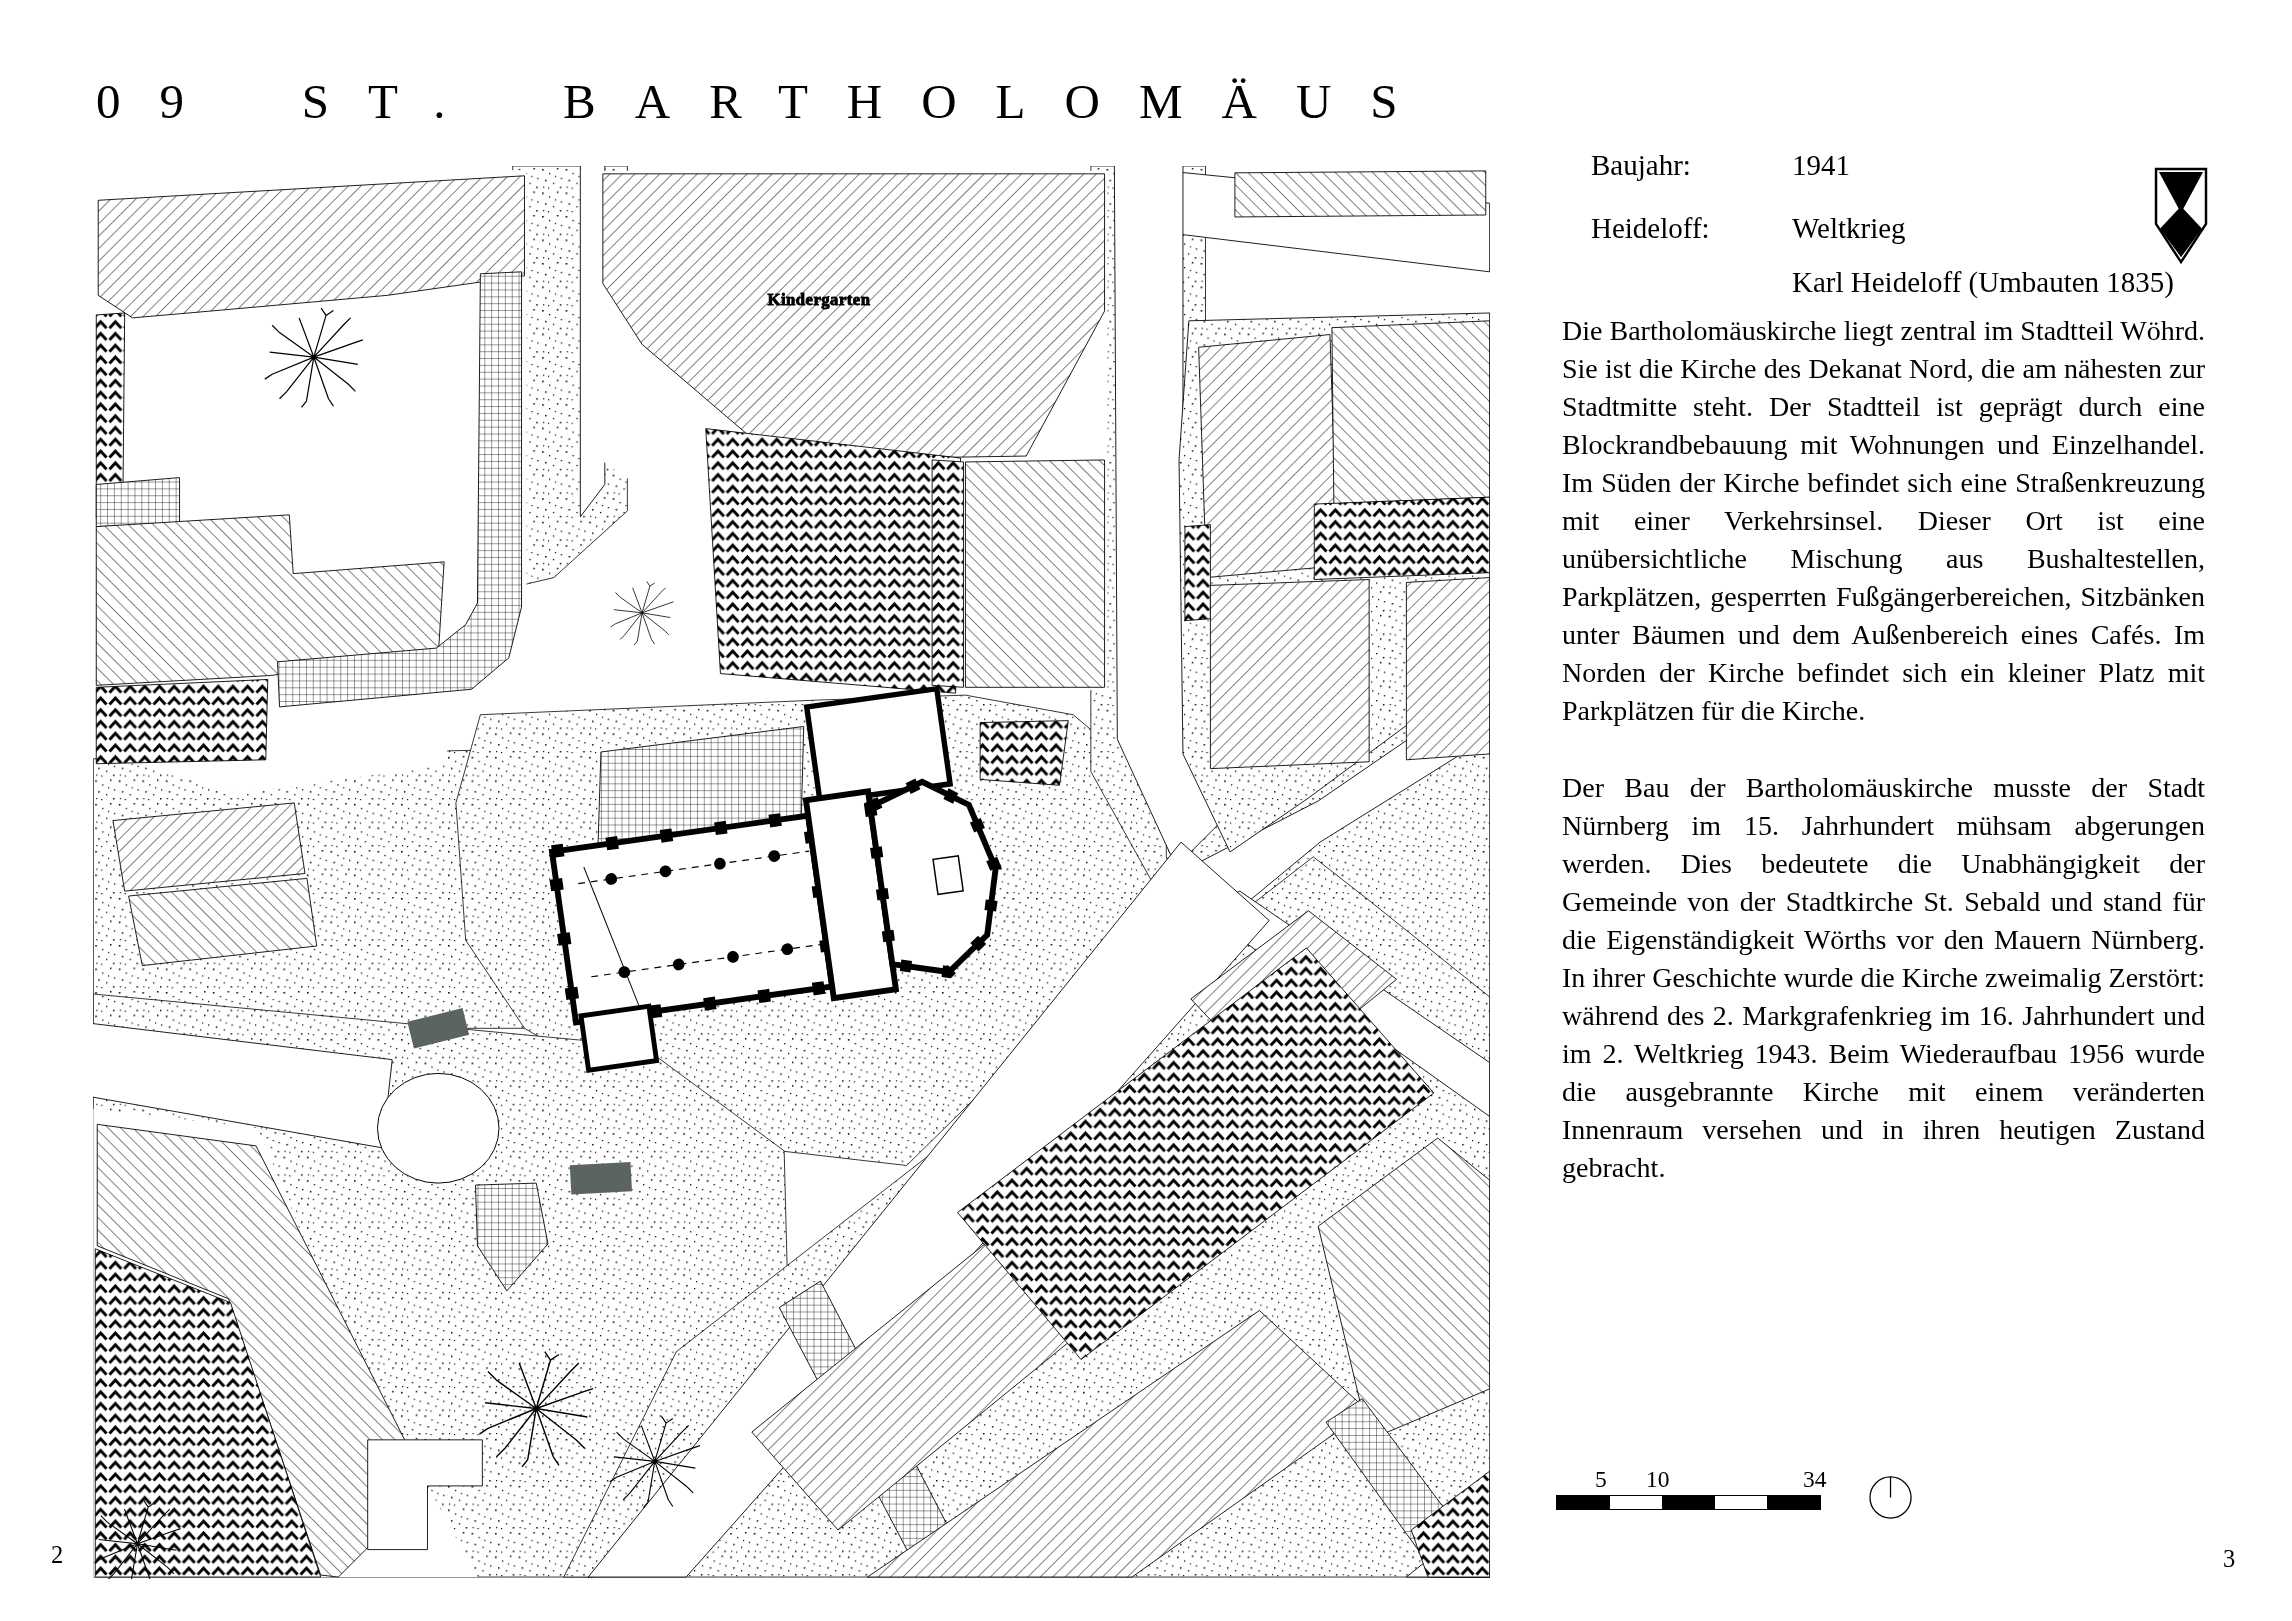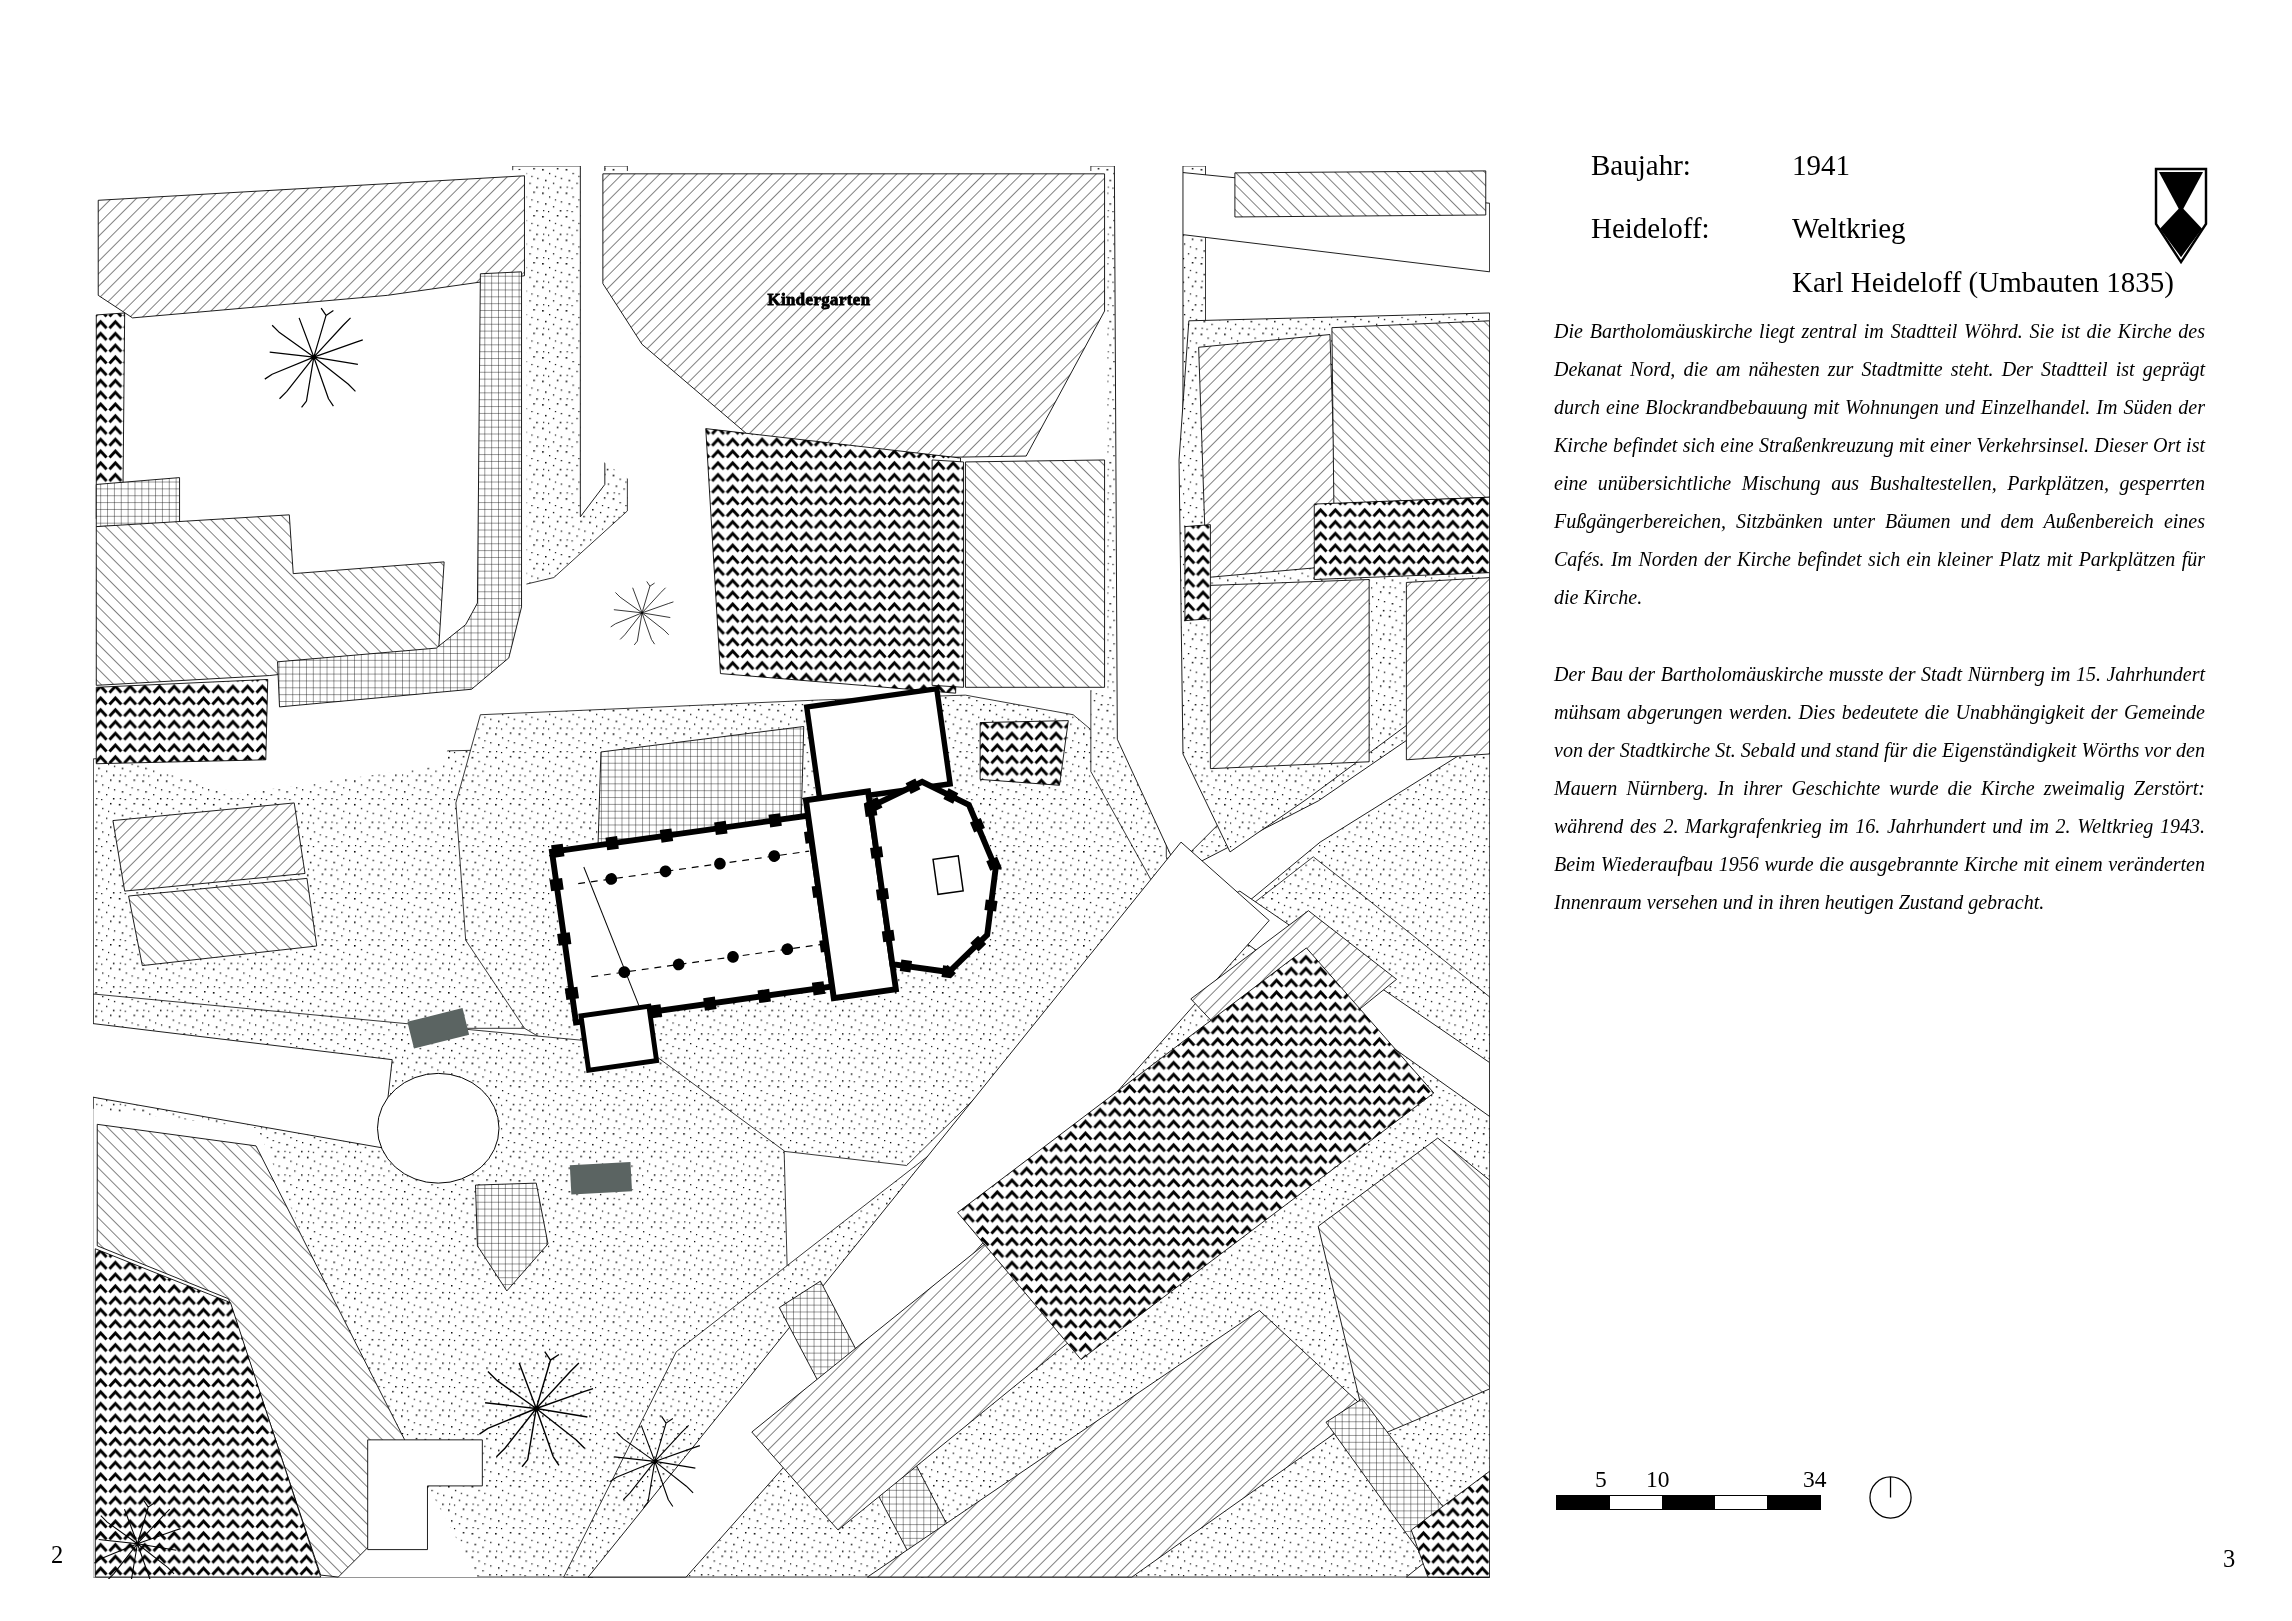--- a/index.html
+++ b/index.html
@@ -4,38 +4,39 @@
 <style>
   html,body{margin:0;padding:0;background:#888;}
   .page{position:relative;width:2293px;height:1621px;background:#fff;overflow:hidden;
         font-family:"Liberation Serif",serif;color:#000;}
   .doc-title{position:absolute;left:96px;top:73px;font-size:49px;font-weight:400;
         letter-spacing:39px;word-spacing:27.4px;white-space:nowrap;}
   .map-wrap{position:absolute;left:93px;top:166px;width:1397px;height:1413px;}
   .info-row{position:absolute;left:1554px;font-size:29px;line-height:37px;white-space:nowrap;}
   .info-label{display:inline-block;width:201px;margin-left:37px;}
   .bodytext{position:absolute;left:1554px;top:312px;width:651px;}
-  .bodytext p{font-size:20px;line-height:38px;text-align:justify;margin:0 0 39px 0;font-style:italic;}
+  .bodytext p{font-size:28px;line-height:38px;text-align:justify;margin:0 0 39px 8px;}
   .shield{position:absolute;left:2154px;top:167px;width:55px;height:98px;}
   .scalebar{position:absolute;left:1554px;top:1466px;width:392px;height:63px;}
   .scalebar .lbl{position:absolute;top:0;font-size:23.5px;}
   .lbl5{left:41px}.lbl10{left:92px}.lbl25{left:249px}
   .bar{position:absolute;left:2px;top:29px;width:263px;height:12.7px;border:1px solid #000;display:flex;}
   .bar div{height:100%;}
   .seg-b{background:#000;flex:1}.seg-w{background:#fff;flex:1}
   .north{position:absolute;left:314px;top:7.8px;}
   .pagenum{position:absolute;font-size:24.5px;}
   .pn-left{left:51px;top:1541px}.pn-right{left:2223px;top:1545px}
   svg text{font-family:"Liberation Serif",serif;}
 </style>
 </head>
 <body>
 
 <div class="page">
 
+  <div class="doc-title">09 ST. BARTHOLOMÄUS</div>
 
   <div class="map-wrap">
   <svg width="1397" height="1413" viewBox="0 0 1425 1442">
     <defs>
       <pattern id="hatchA" width="9" height="9" patternUnits="userSpaceOnUse" patternTransform="rotate(45)">
         <rect width="9" height="9" fill="#fff"></rect>
             <line x1="0" y1="0" x2="0" y2="9" stroke="#000" stroke-width="1"></line>
       </pattern>
       <pattern id="hatchB" width="9" height="9" patternUnits="userSpaceOnUse" patternTransform="rotate(-45)">
         <rect width="9" height="9" fill="#fff"></rect>

